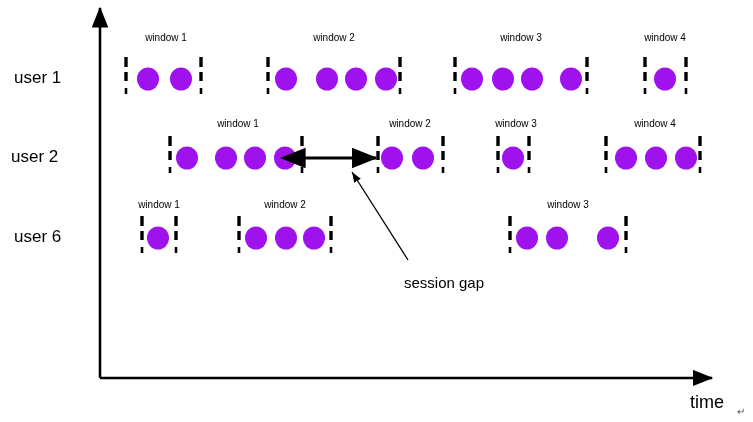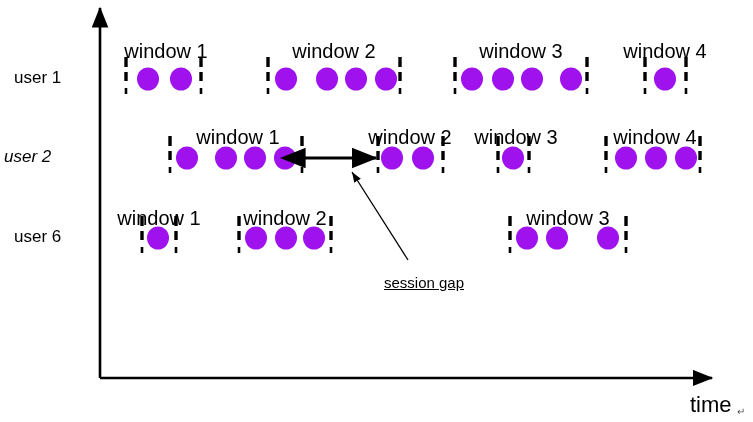--- a/index.html
+++ b/index.html
@@ -28,27 +28,26 @@
     position: absolute;
     font-family: "Liberation Sans", sans-serif;
     color: #000000;
     white-space: nowrap;
   }
   .user-label {
     font-size: 17px;
     text-align: right;
   }
   .window-label {
-    font-size: 20px;
+    font-size: 10px;
     text-align: center;
     transform: translateX(-50%);
-    margin-top: 8px;
   }
   .axis-label {
-    font-size: 22px;
+    font-size: 18px;
   }
   .annot-label {
     font-size: 15px;
     text-align: center;
     transform: translateX(-50%);
   }
   .pilcrow {
     font-size: 10px;
     color: #555;
   }
@@ -222,27 +221,27 @@
       </g>
   </svg>
 
   <div id="text-layer">
       <div class="lbl axis-label" style="left: 690px; top: 392px;">time</div>
       <div class="lbl user-label" style="left: 14px; top: 68px;">user 1</div>
       <div class="lbl window-label" style="left: 166px; top: 32px;">window 1</div>
       <div class="lbl window-label" style="left: 334px; top: 32px;">window 2</div>
       <div class="lbl window-label" style="left: 521px; top: 32px;">window 3</div>
       <div class="lbl window-label" style="left: 665px; top: 32px;">window 4</div>
-      <div class="lbl user-label" style="left: 4px; top: 147px; font-style: italic;">user 2</div>
+      <div class="lbl user-label" style="left: 11px; top: 147px;">user 2</div>
       <div class="lbl window-label" style="left: 238px; top: 118px;">window 1</div>
       <div class="lbl window-label" style="left: 410px; top: 118px;">window 2</div>
       <div class="lbl window-label" style="left: 516px; top: 118px;">window 3</div>
       <div class="lbl window-label" style="left: 655px; top: 118px;">window 4</div>
       <div class="lbl user-label" style="left: 14px; top: 227px;">user 6</div>
       <div class="lbl window-label" style="left: 159px; top: 199px;">window 1</div>
       <div class="lbl window-label" style="left: 285px; top: 199px;">window 2</div>
       <div class="lbl window-label" style="left: 568px; top: 199px;">window 3</div>
-      <div class="lbl annot-label" style="left: 424px; top: 274px; text-decoration: underline;">session gap</div>
+      <div class="lbl annot-label" style="left: 444px; top: 274px;">session gap</div>
     </div>
 
   <div class="lbl pilcrow" id="pilcrow-mark" style="left: 737px; top: 406px;">↵</div>
 
 </div>
 
 </body></html>

